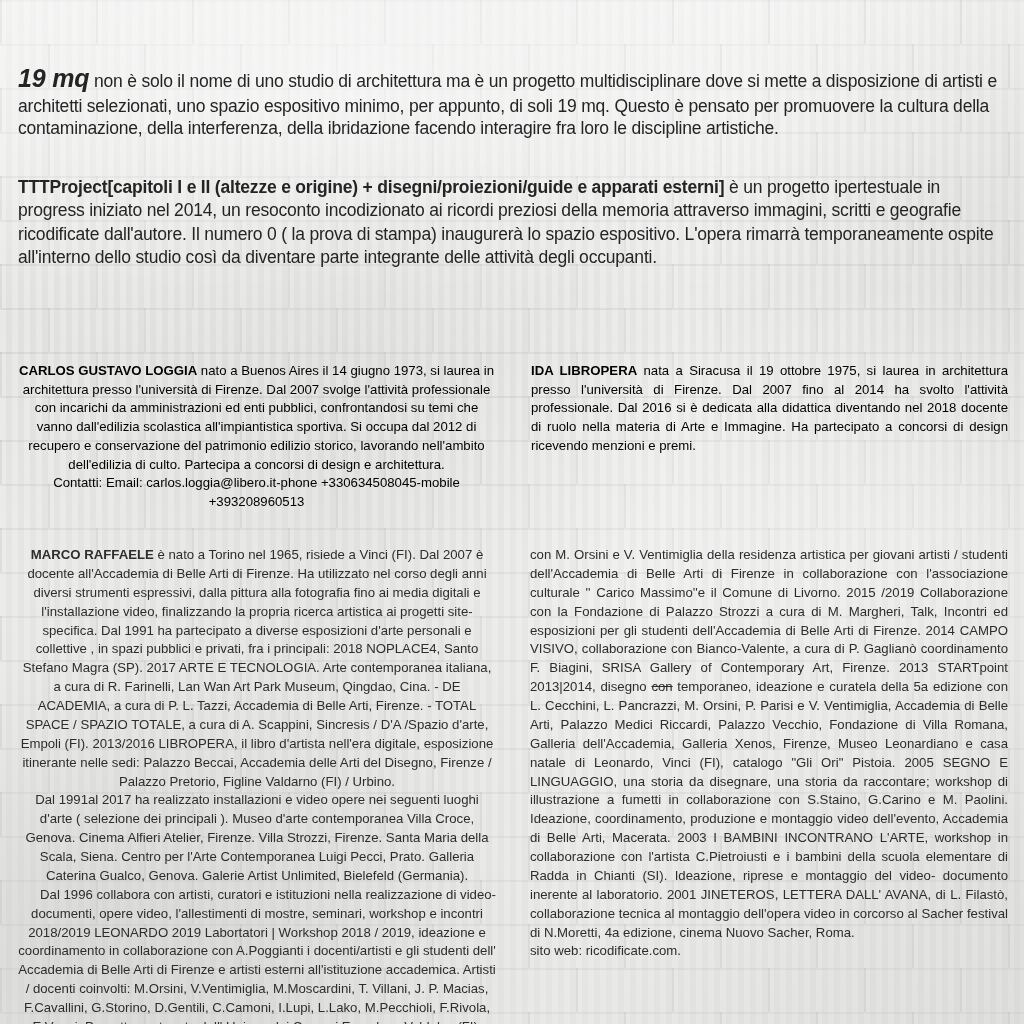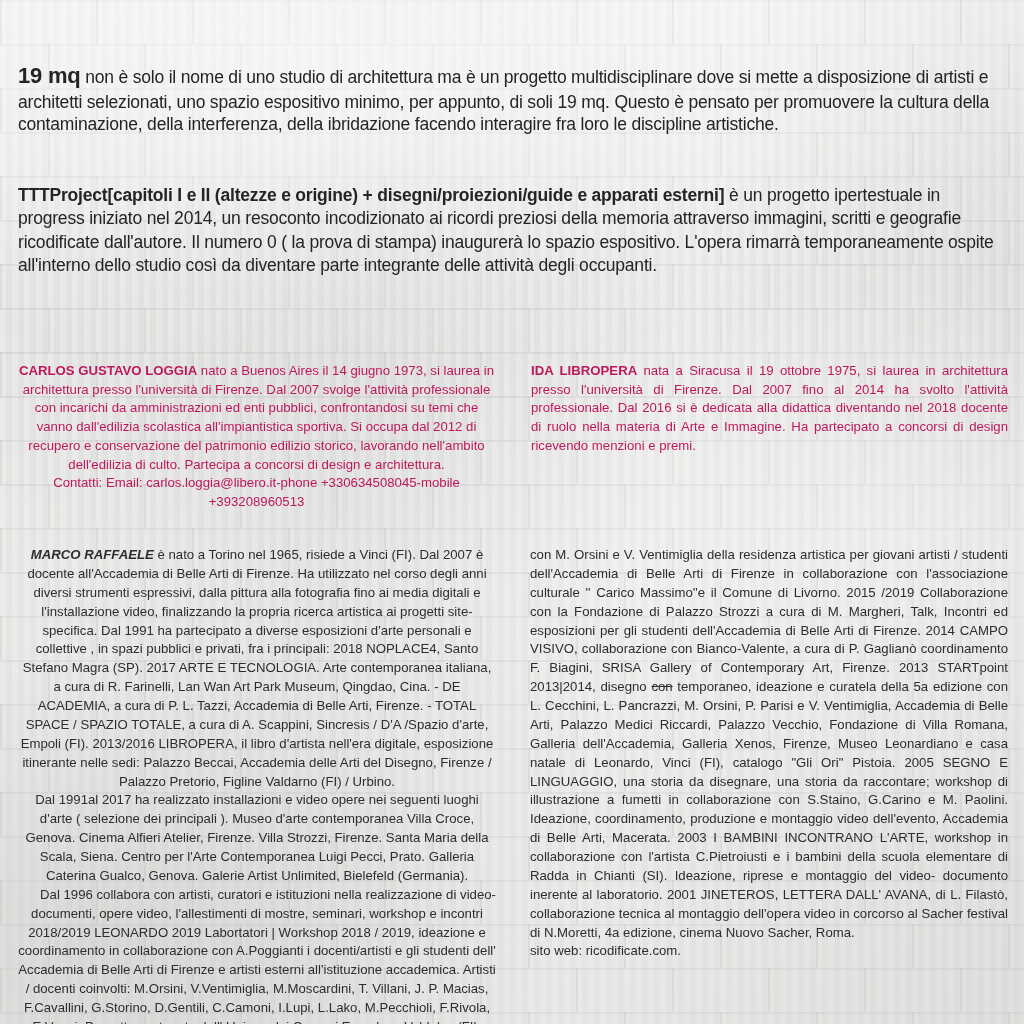--- a/index.html
+++ b/index.html
@@ -97,28 +97,29 @@
     left: 18px;
     right: 16px;
     top: 62px;
     font-size: 17.5px;
     line-height: 1.30;
     letter-spacing: -0.2px;
     color: #242424;
   }
   .intro .lead {
     font-weight: bold;
-    font-size: 22px;
+    font-size: 25px;
+    font-style: italic;
   }
 
   .ttt {
     position: absolute;
     left: 18px;
     right: 16px;
-    top: 184px;
+    top: 176px;
     font-size: 17.5px;
     line-height: 1.34;
     letter-spacing: -0.2px;
     color: #242424;
   }
   .ttt .lead {
     font-weight: bold;
   }
 
   
@@ -128,21 +129,21 @@
     right: 16px;
     top: 362px;
     display: flex;
     gap: 36px;
   }
   .bio {
     width: 478px;
     font-size: 13.2px;
     line-height: 1.42;
     text-align: justify;
-    color: #be185d;
+    color: #000000;
   }
   .bio.left { text-align: center; }
   .bio .name { font-weight: bold; }
 
   
   .longcols {
     position: absolute;
     left: 18px;
     right: 16px;
     top: 546px;
@@ -152,21 +153,21 @@
   .col {
     width: 480px;
     font-size: 13.2px;
     line-height: 1.43;
     color: #2d2d2d;
   }
   .col p { margin: 0; }
   .col .p-just { text-align: justify; text-justify: inter-word; }
   .col .p-center { text-align: center; }
   .col .indent { text-indent: 22px; }
-  .col .name { font-weight: bold; font-style: italic; }
+  .col .name { font-weight: bold; }
   .strike { text-decoration: line-through; }
 </style>
 </head>
 <body>
 
 <div id="wall">
     <div id="wall-2"></div>
   </div>
 <div id="wall-sheen"></div>
 

